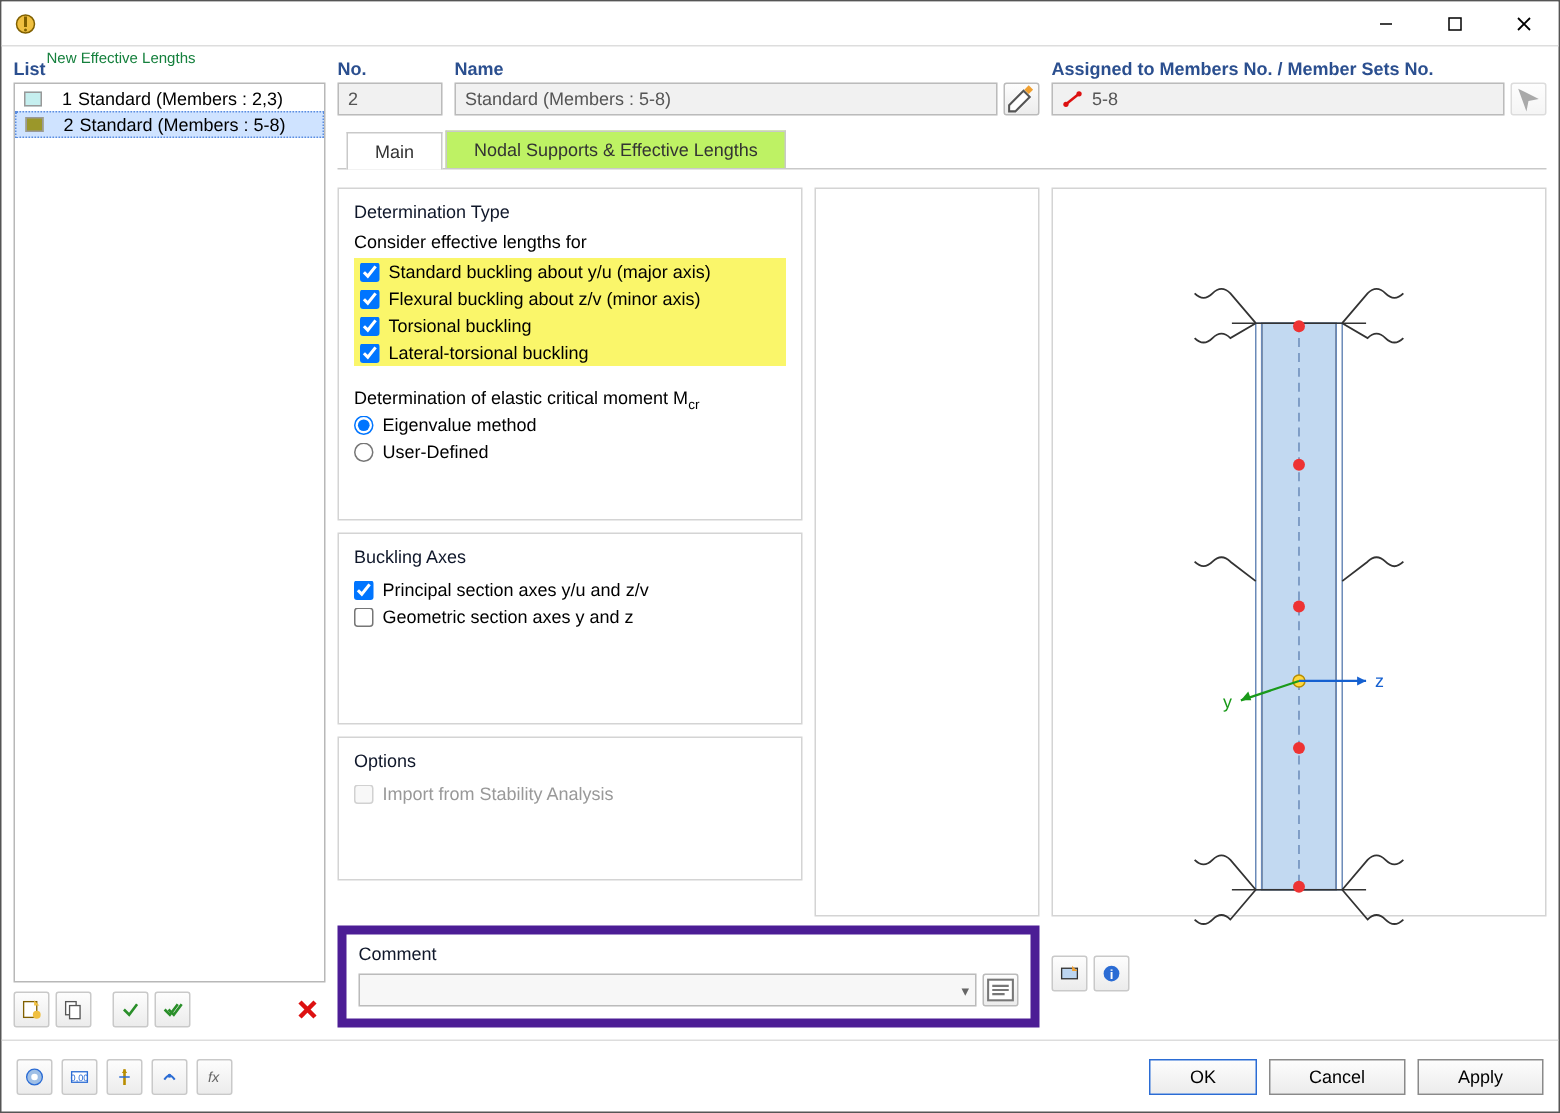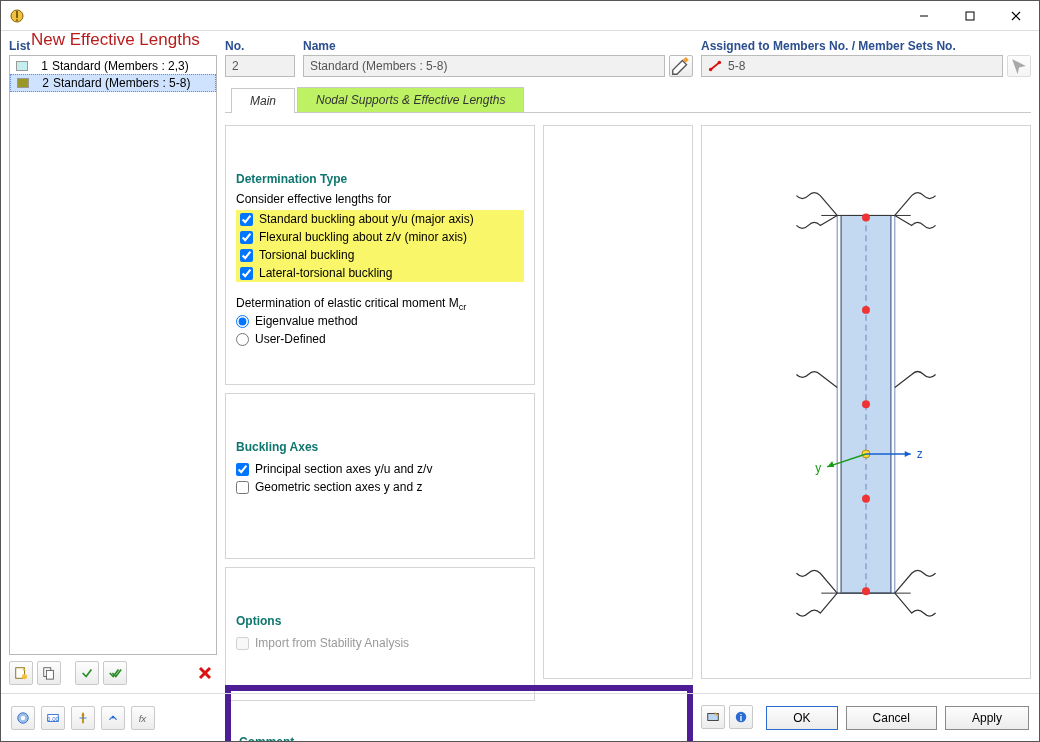--- a/index.html
+++ b/index.html
@@ -18,21 +18,21 @@
   
   .titlebar {
     height: 30px;
     background: #fff;
     display: flex;
     align-items: center;
     padding-left: 8px;
     border-bottom: 1px solid #ddd;
   }
   .titlebar .icon { width:16px; height:16px; margin-right:6px; display:inline-flex; align-items:center; justify-content:center; }
-  .titlebar .title { flex:1; font-size:17px; color:#b91c1c;margin-top:48px;}
+  .titlebar .title { flex:1; font-size:10px; color:#15803d;margin-top:48px;}
   .winbtns { display:flex; }
   .winbtn { width:46px; height:30px; display:flex; align-items:center; justify-content:center; color:#000; }
   .winbtn svg { width:10px; height:10px; }
 
   
   .body-area {
     position:absolute; top:30px; left:0; right:0; bottom:48px;
     padding:8px;
   }
   .grid {
@@ -82,38 +82,38 @@
   }
   .input-name { flex:1; }
   .sqbtn {
     width:24px; height:22px; border:1px solid #bbb; background:linear-gradient(#fdfdfd,#ececec);
     display:flex; align-items:center; justify-content:center; border-radius:2px;
   }
   .assigned-input { flex:1; display:flex; align-items:center; gap:6px;}
   .assigned-input .picon { width:14px; height:14px; }
 
   
-  .tabs-row { margin-top:4px;font-style:italic; }
+  .tabs-row { margin-top:4px; }
   .tabs-head { display:flex; align-items:flex-end; padding-left:6px; }
   .tab {
     padding:5px 18px; border:1px solid #c9c9c9; border-bottom:none; background:#bef264;
     color:#333; margin-right:2px; font-size:12px;
   }
   .tab.active { background:#fff; font-weight:400; position:relative; top:1px; }
   .tab-body-border { border-top:1px solid #c9c9c9; }
 
   .tab-body {
     display:flex; gap:8px; padding-top:6px; height: 560px;
   }
   .settings-col { width:310px; display:flex; flex-direction:column; gap:8px;}
   .mid-col { flex:1; border:1px solid #d4d4d4; }
   .preview-col { width:330px; border:1px solid #d4d4d4; background:#fff; position:relative;}
 
   .panel { border:1px solid #d4d4d4; padding:8px 10px 12px; }
-  .panel-title { color:#0f766e; font-weight:700; margin-bottom:6px;margin-top:38px;}
+  .panel-title { color:#0f172a; font-weight:400; margin-bottom:6px;}
 
   .chk-row, .rad-row { display:flex; align-items:center; gap:6px; padding:2px 0;}
   .hl-group .chk-row { background:#faf66a; padding:2px 4px; }
   input[type=checkbox], input[type=radio] { margin:0; width:13px; height:13px; }
   .disabled { color:#999; }
   .disabled input { accent-color:#999; }
   .subscript { font-size:9px; vertical-align:sub; }
 
   .comment-area {
     border:6px solid #4c1d95; padding:6px 8px 8px;

